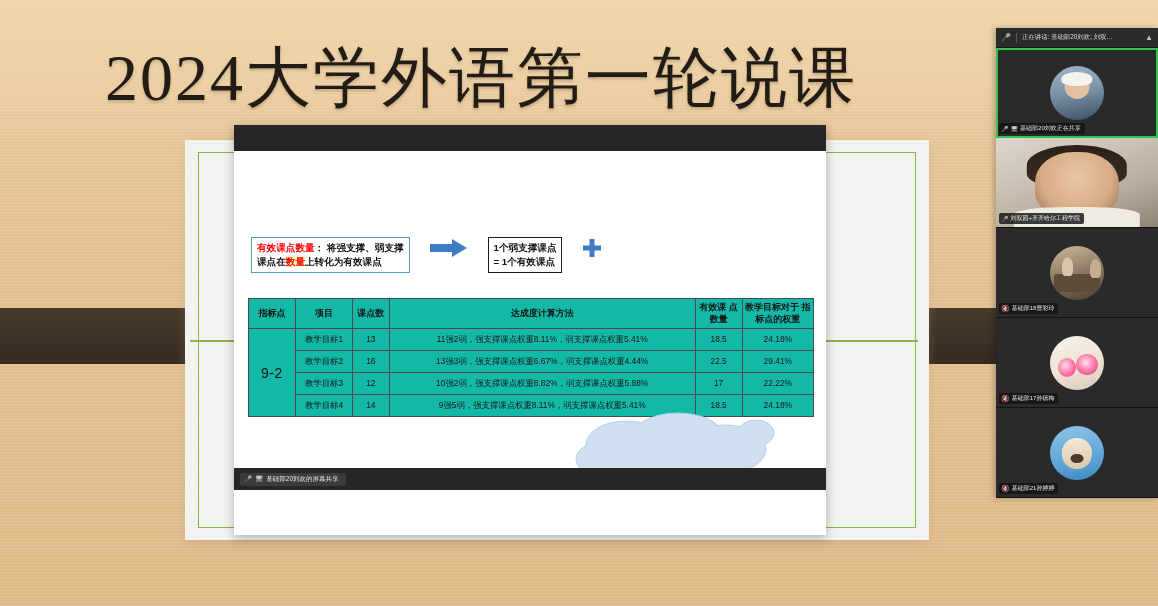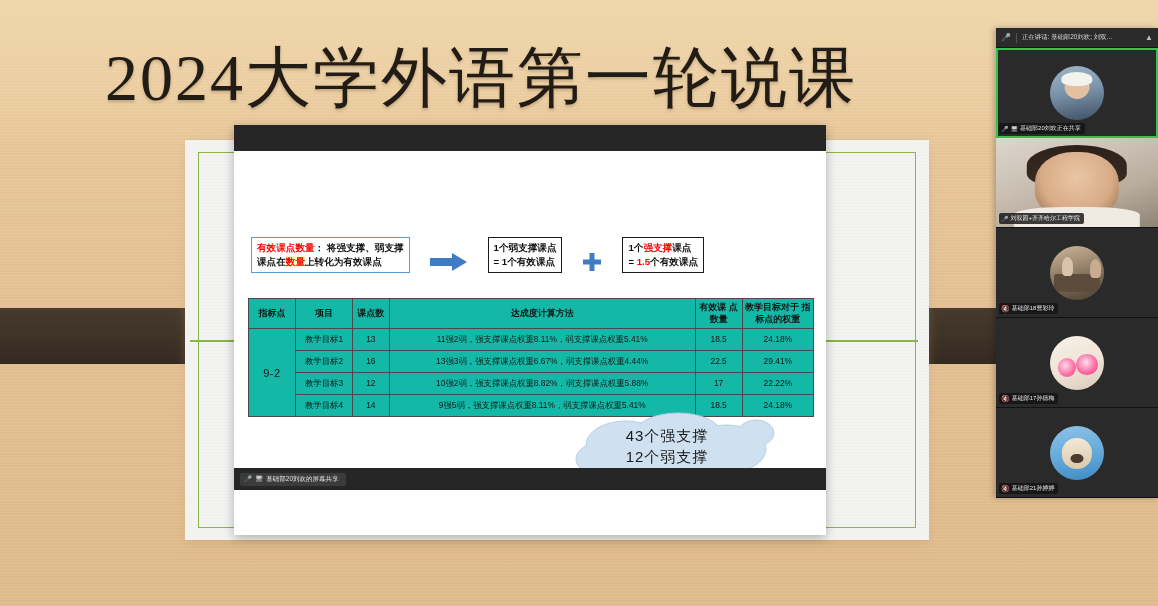--- a/index.html
+++ b/index.html
@@ -100,21 +100,21 @@
 
   
   #slide-heading {
     position: absolute; left: 34px; top: 27px;
     font-size: 16.5px; font-weight: bold; color: #5b87c8; letter-spacing: .5px;
   }
 
   
   #diagram-row {
     position: absolute; left: 17px; top: 86px; width: 560px;
-    display: flex; align-items: flex-end; gap: 20px;
+    display: flex; align-items: flex-start; gap: 20px;
   }
   .dbox {
     background: #fff; font-size: 9.6px; font-weight: bold; color: #111;
     line-height: 1.45; padding: 3px 5px; white-space: nowrap;
   }
   #dbox-def { border: 1.2px solid #5b9bd5; }
   #dbox-weak, #dbox-strong { border: 1.4px solid #1a1a1a; }
   .hl-red { color: #ff0000; }
   .hl-red-bg { color: #ff0000; background: #fef9c3; }
 
@@ -132,21 +132,21 @@
     padding: 2px 1px; font-weight: normal; line-height: 1.3;
   }
   #data-table thead th { font-weight: bold; font-size: 9px; padding: 3px 1px; }
   #data-table tbody td { height: 22px; }
   .col-idx    { width: 46px; }
   .col-item   { width: 56px; }
   .col-pts    { width: 36px; }
   .col-method { width: 300px; }
   .col-eff    { width: 46px; }
   .col-weight { width: 70px; }
-  .cell-idx { font-size: 11px; letter-spacing: .5px; }
+  .cell-idx { font-size: 14px; letter-spacing: .5px; }
 
   
   #formula {
     position: absolute; left: 52px; top: 283px;
     font-size: 12.5px; font-weight: bold; color: #111; letter-spacing: .2px;
   }
 
   
   #cloud-wrap { position: absolute; left: 336px; top: 258px; width: 208px; height: 82px; }
   #cloud-svg { position: absolute; inset: 0; width: 208px; height: 82px; }
@@ -293,24 +293,20 @@
 
       <div class="dbox" id="dbox-weak">
         <div>1个弱支撑课点</div>
         <div>= 1个有效课点</div>
       </div>
 
       <svg id="plus-icon" viewBox="0 0 20 22">
         <path d="M7.5 2 H12.5 V8.5 H19 V13.5 H12.5 V20 H7.5 V13.5 H1 V8.5 H7.5 Z" fill="#3e7cc4"></path>
       </svg>
 
-      <div class="dbox" id="dbox-strong">
-        <div><span>1个</span><span class="hl-red">强支撑</span><span>课点</span></div>
-        <div><span>= </span><span class="hl-red">1.5</span><span>个有效课点</span></div>
-      </div>
     </div>
 
     <table id="data-table">
       <thead>
         <tr>
           <th class="col-idx">指标点</th>
           <th class="col-item">项目</th>
           <th class="col-pts">课点数</th>
           <th class="col-method">达成度计算方法</th>
           <th class="col-eff"><span>有效课
@@ -367,24 +363,20 @@
         <g fill="#cfe0f0" stroke="none">
           <ellipse cx="56" cy="36" rx="39" ry="23"></ellipse>
           <ellipse cx="108" cy="26" rx="43" ry="21"></ellipse>
           <ellipse cx="156" cy="40" rx="39" ry="23"></ellipse>
           <ellipse cx="84" cy="58" rx="43" ry="20"></ellipse>
           <ellipse cx="136" cy="60" rx="39" ry="19"></ellipse>
           <ellipse cx="30" cy="50" rx="23" ry="15"></ellipse>
           <ellipse cx="186" cy="24" rx="17" ry="12"></ellipse>
         </g>
       </svg>
-      <div id="cloud-text">
-        <div>43个强支撑</div>
-        <div>12个弱支撑</div>
-      </div>
       <div id="cloud-mini">源：</div>
     </div>
 
     <div id="app-bottombar">
       <div id="share-pill">
         <span class="mic-on">🎤</span>
         <span class="scr-ico">🖥</span>
         <span>基础部20刘欢的屏幕共享</span>
       </div>
     </div>

